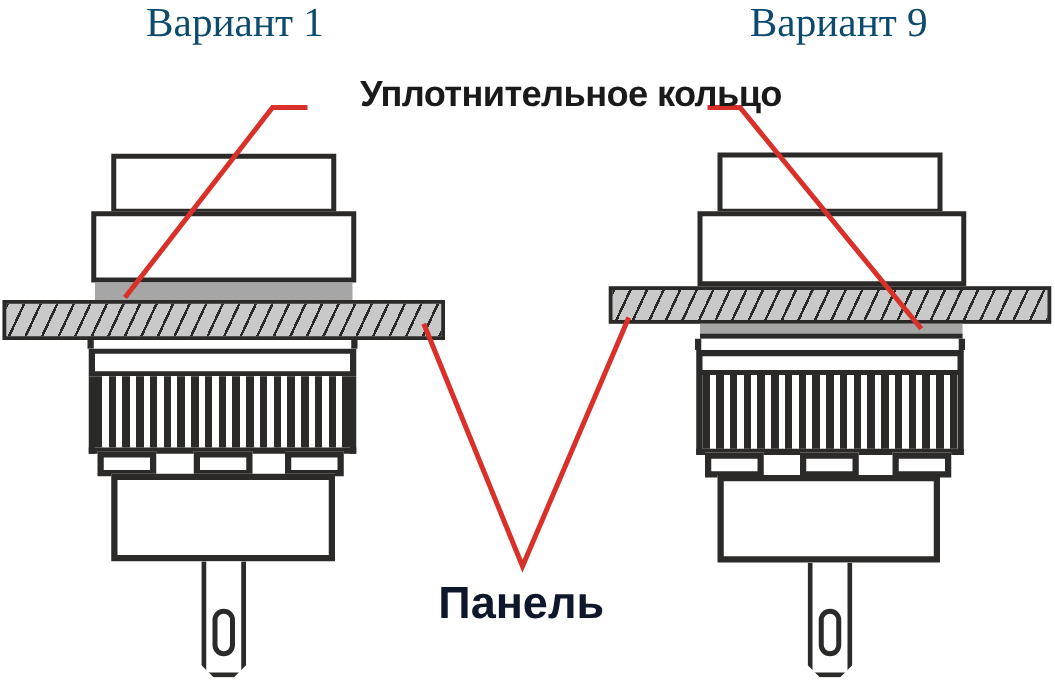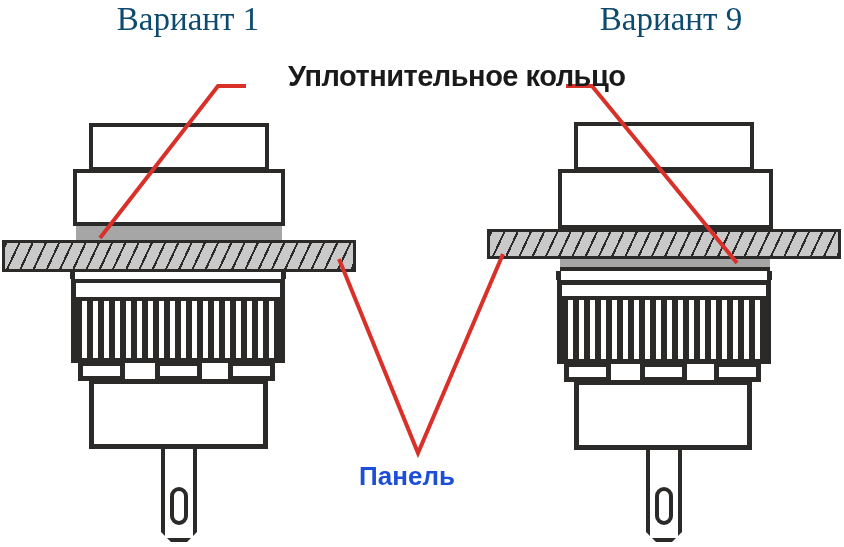--- a/index.html
+++ b/index.html
@@ -35,25 +35,25 @@
     text-align: center;
     font-size: 29px;
     font-weight: 700;
     color: #1a1a1a;
     letter-spacing: -0.5px;
     white-space: nowrap;
     margin-left: 44px;
   }
   .panel-label {
     position: absolute;
-    left: 307px; top: 461px; width: 200px;
+    left: 317px; top: 461px; width: 200px;
     text-align: center;
-    font-size: 26px;
+    font-size: 36px;
     font-weight: 700;
-    color: #1d4ed8;
+    color: #0f172a;
     white-space: nowrap;
   }
   .panel-note {
     position: absolute;
     left: 287px; top: 503px; width: 260px;
     text-align: center;
     font-size: 25px;
     font-weight: 700;
     color: #1a1a1a;
     white-space: nowrap;

